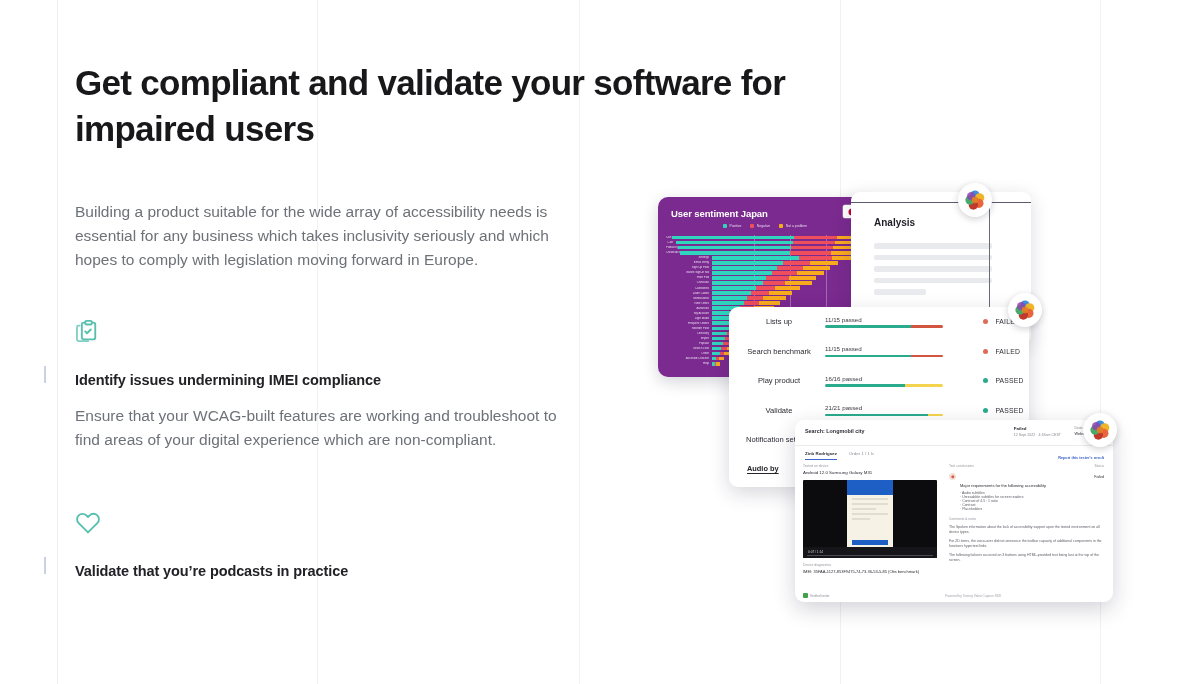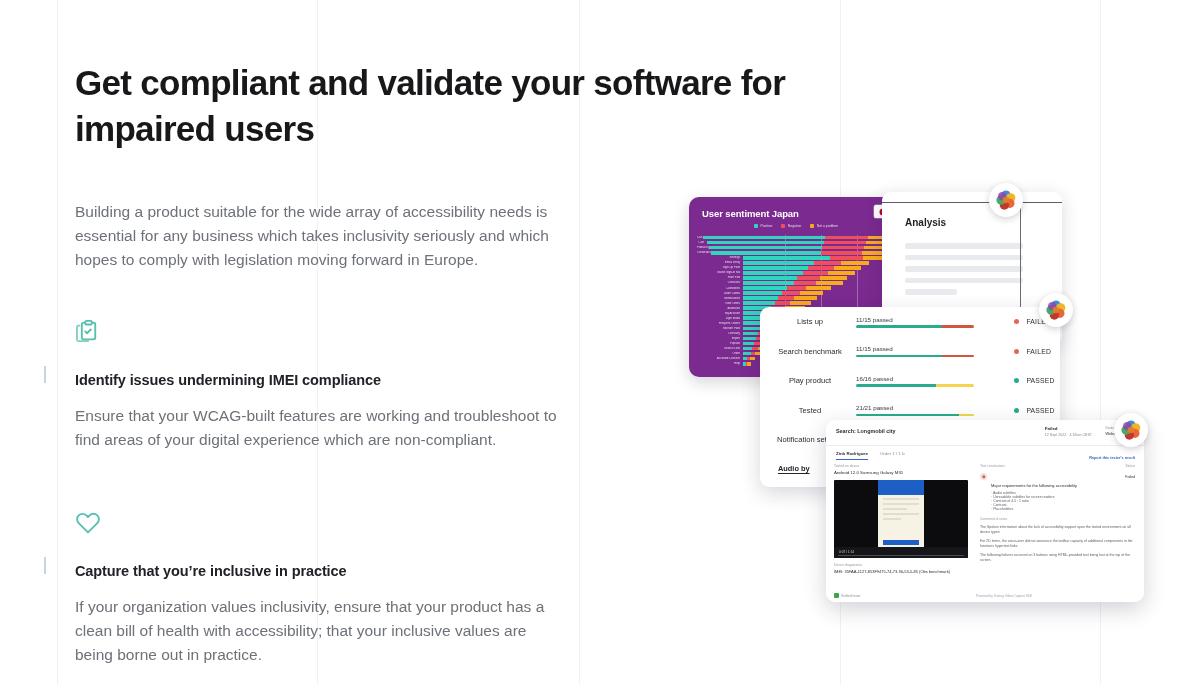--- a/index.html
+++ b/index.html
@@ -73,21 +73,21 @@
 
   .feature p {
     font-size: 15.5px;
     line-height: 24px;
     color: #6d7178;
     margin-top: 16px;
     width: 487px;
   }
 
   
-  .art { position: absolute; left: 664px; top: 170px; width: 520px; height: 470px; z-index: 2; }
+  .art { position: absolute; left: 633px; top: 170px; width: 520px; height: 470px; z-index: 2; }
 
   
   .card-purple {
     position: absolute;
     left: 25px; top: 27px;
     width: 214px; height: 180px;
     background: #7b2a8f;
     border-radius: 10px;
     box-shadow: 0 5px 16px rgba(20,10,40,.18);
     overflow: hidden;
@@ -291,22 +291,21 @@
     <p>Ensure that your WCAG-built features are working and troubleshoot to find areas of your digital experience which are non-compliant.</p>
   </div>
 
   <div class="feature f2">
     <span class="feature-icon">
       <svg viewBox="0 0 24 24" width="26" height="26" fill="none" stroke="currentColor" stroke-width="1.7" stroke-linecap="round" stroke-linejoin="round">
         <path d="M20.6 5.9a5 5 0 0 0-7.1 0L12 7.4l-1.5-1.5a5 5 0 0 0-7.1 7.1l8.6 8.6 8.6-8.6a5 5 0 0 0 0-7.1z"></path>
       </svg>
     </span>
     <span class="accent"></span>
-    <h3>Capture that you’re inclusive in practice</h3>
-    <p>If your organization values inclusivity, ensure that your product has a clean bill of health with accessibility; that your inclusive values are being borne out in practice.</p>
+    <h3>Validate that you’re podcasts in practice</h3>
   </div>
 
 </div>
 
 <div class="art">
 
   <div class="card-purple">
     <div class="cp-title">User sentiment Japan</div>
     <div class="flag"></div>
 
@@ -596,21 +595,21 @@
               <span class="pass" style="width: 68%;"></span>
               <span class="warn" style="width: 32%;"></span>
             </div>
           </div>
           <div class="t-status">
             <span class="t-dot green"></span>
             <span class="t-status-text">PASSED</span>
           </div>
         </div>
         <div class="t-row">
-          <div class="t-name">Tested</div>
+          <div class="t-name">Validate</div>
           <div class="t-bar-wrap">
             <div class="t-meta">21/21 passed</div>
             <div class="t-bar">
               <span class="pass" style="width: 87%;"></span>
               <span class="warn" style="width: 13%;"></span>
             </div>
           </div>
           <div class="t-status">
             <span class="t-dot green"></span>
             <span class="t-status-text">PASSED</span>

